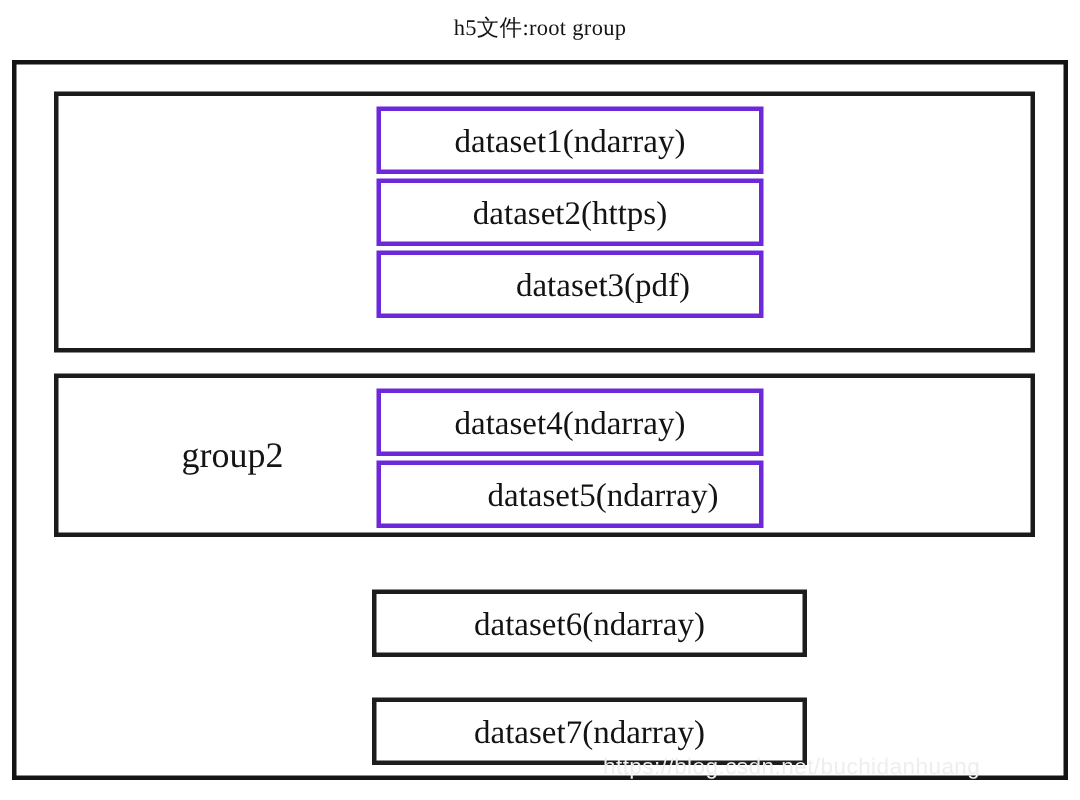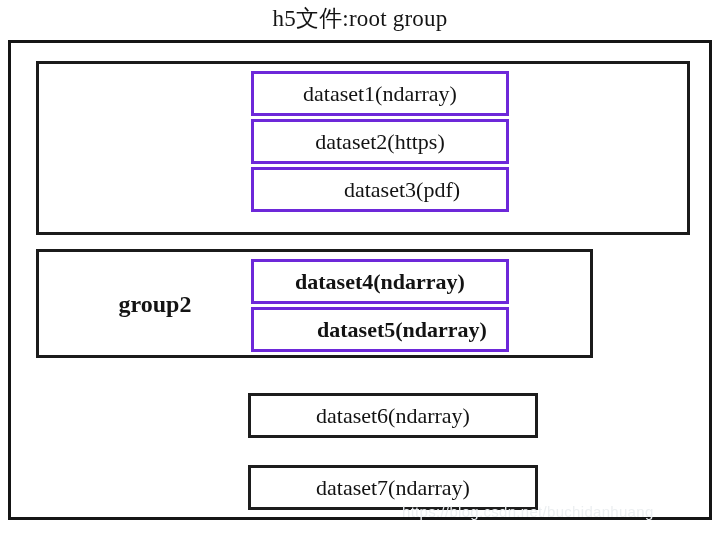--- a/index.html
+++ b/index.html
@@ -16,21 +16,21 @@
     overflow: hidden;
   }
 
   
   .diagram-title {
     position: absolute;
     left: 0;
     top: 5px;
     width: 720px;
     text-align: center;
-    font-size: 23px;
+    font-size: 15px;
     line-height: 28px;
     letter-spacing: 0.2px;
     color: #141414;
     white-space: nowrap;
   }
 
   
   .root-box {
     position: absolute;
     left: 8px;
@@ -51,23 +51,22 @@
   }
   .group-box.g1 {
     left: 25px;
     top: 18px;
     width: 654px;
     height: 174px;
   }
   .group-box.g2 {
     left: 25px;
     top: 206px;
-    width: 557px;
+    width: 654px;
     height: 109px;
-    font-weight: bold;
   }
 
   .group-label {
     position: absolute;
     left: 0;
     top: 50%;
     transform: translateY(-50%);
     width: 232px;
     text-align: center;
     font-size: 24px;

